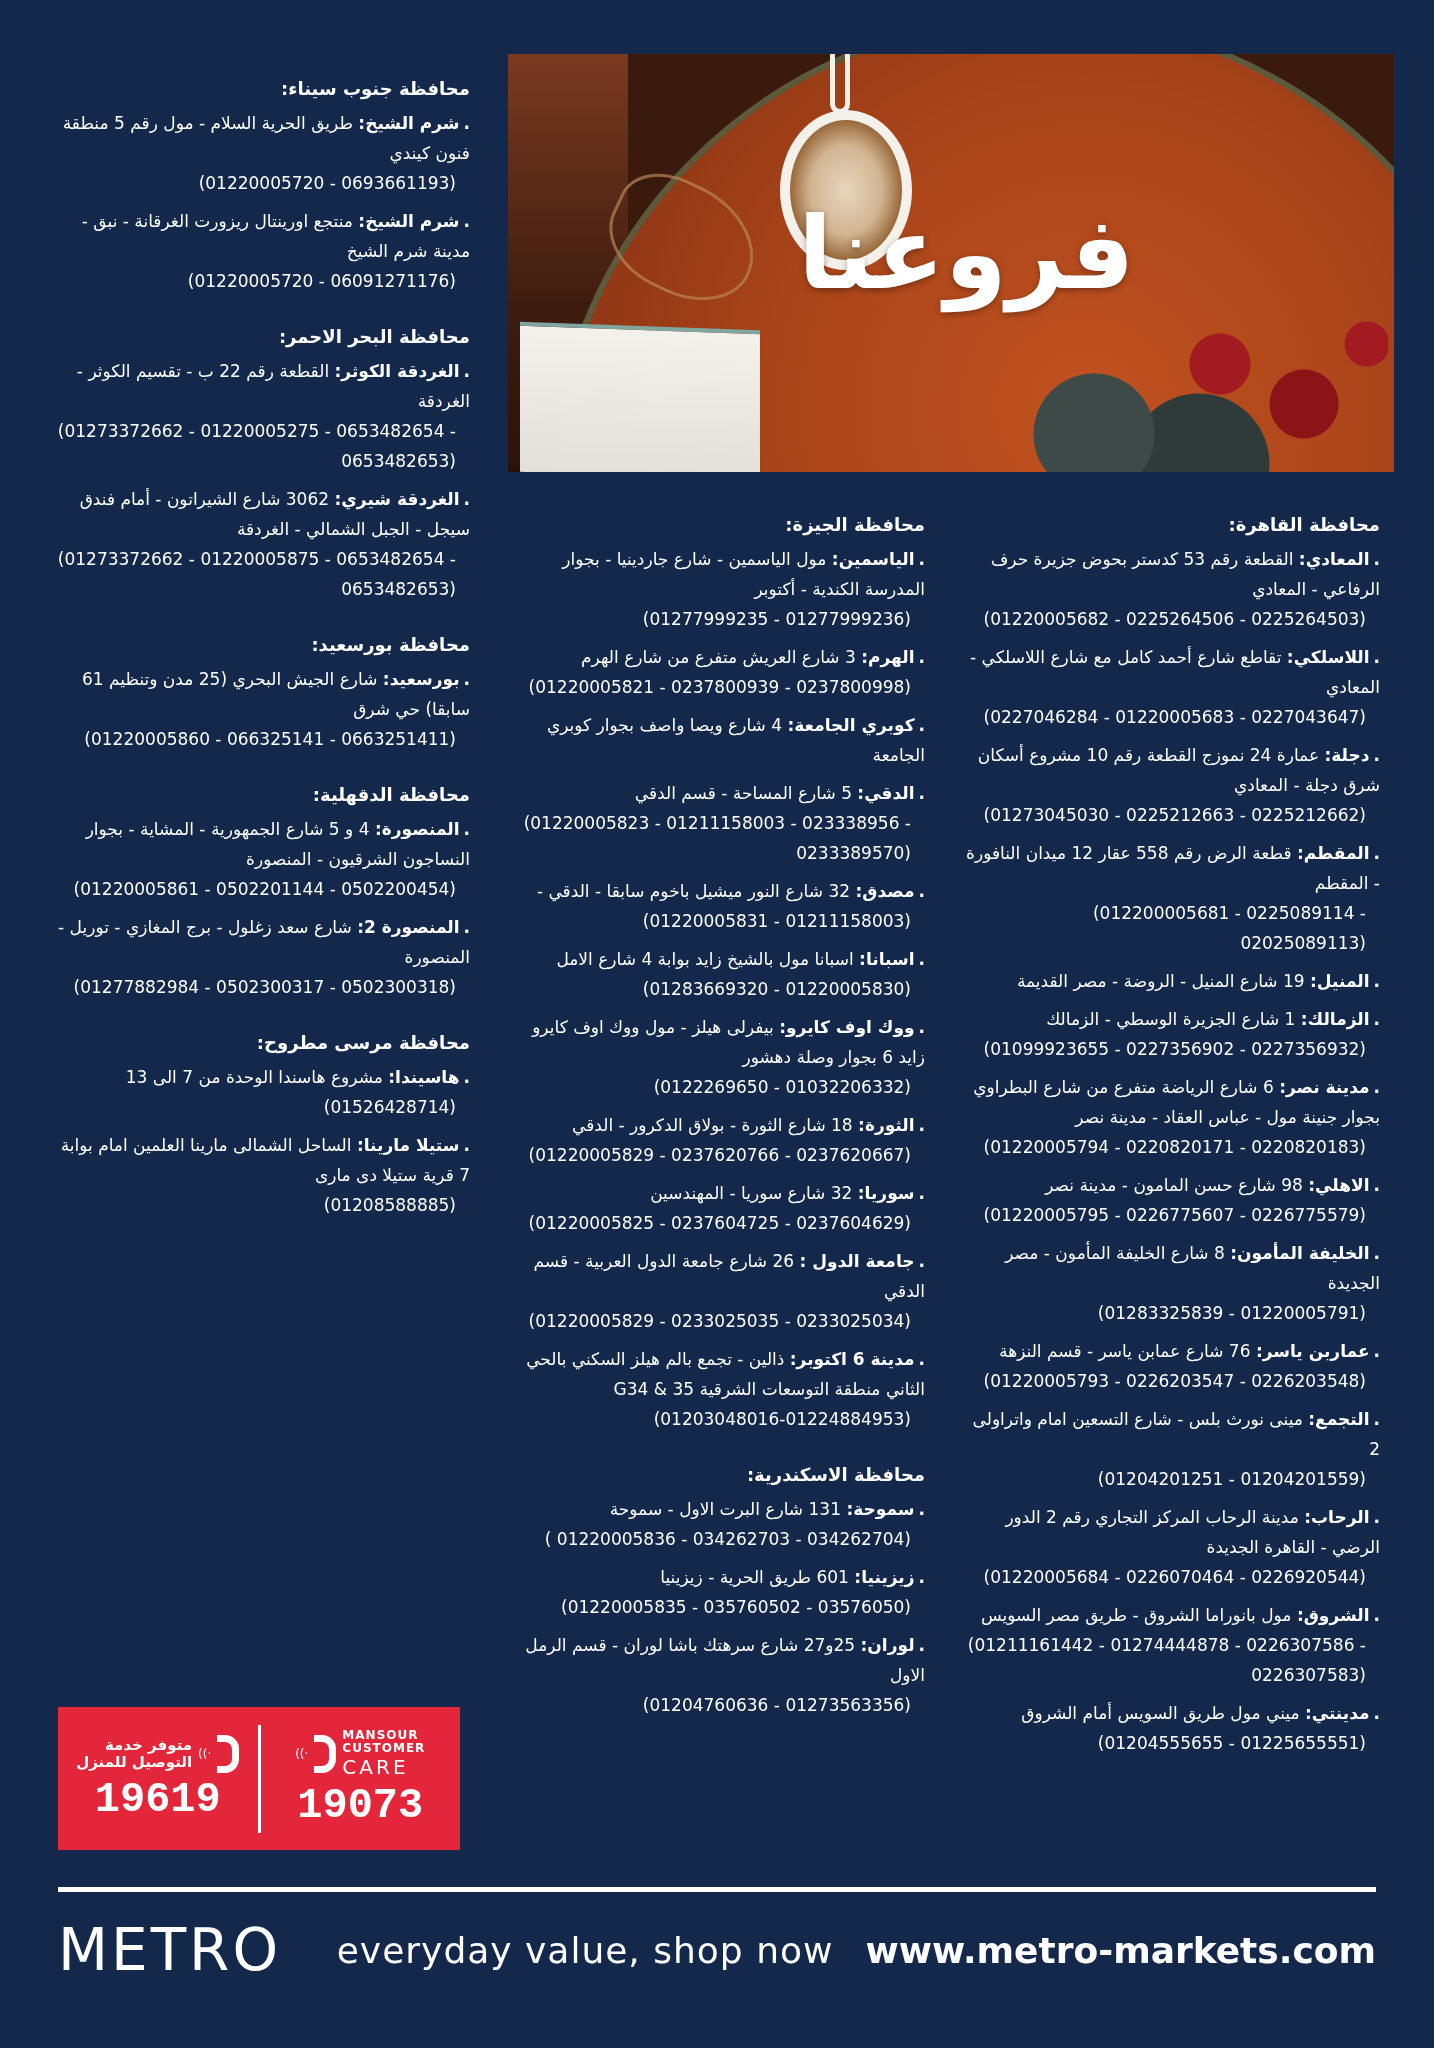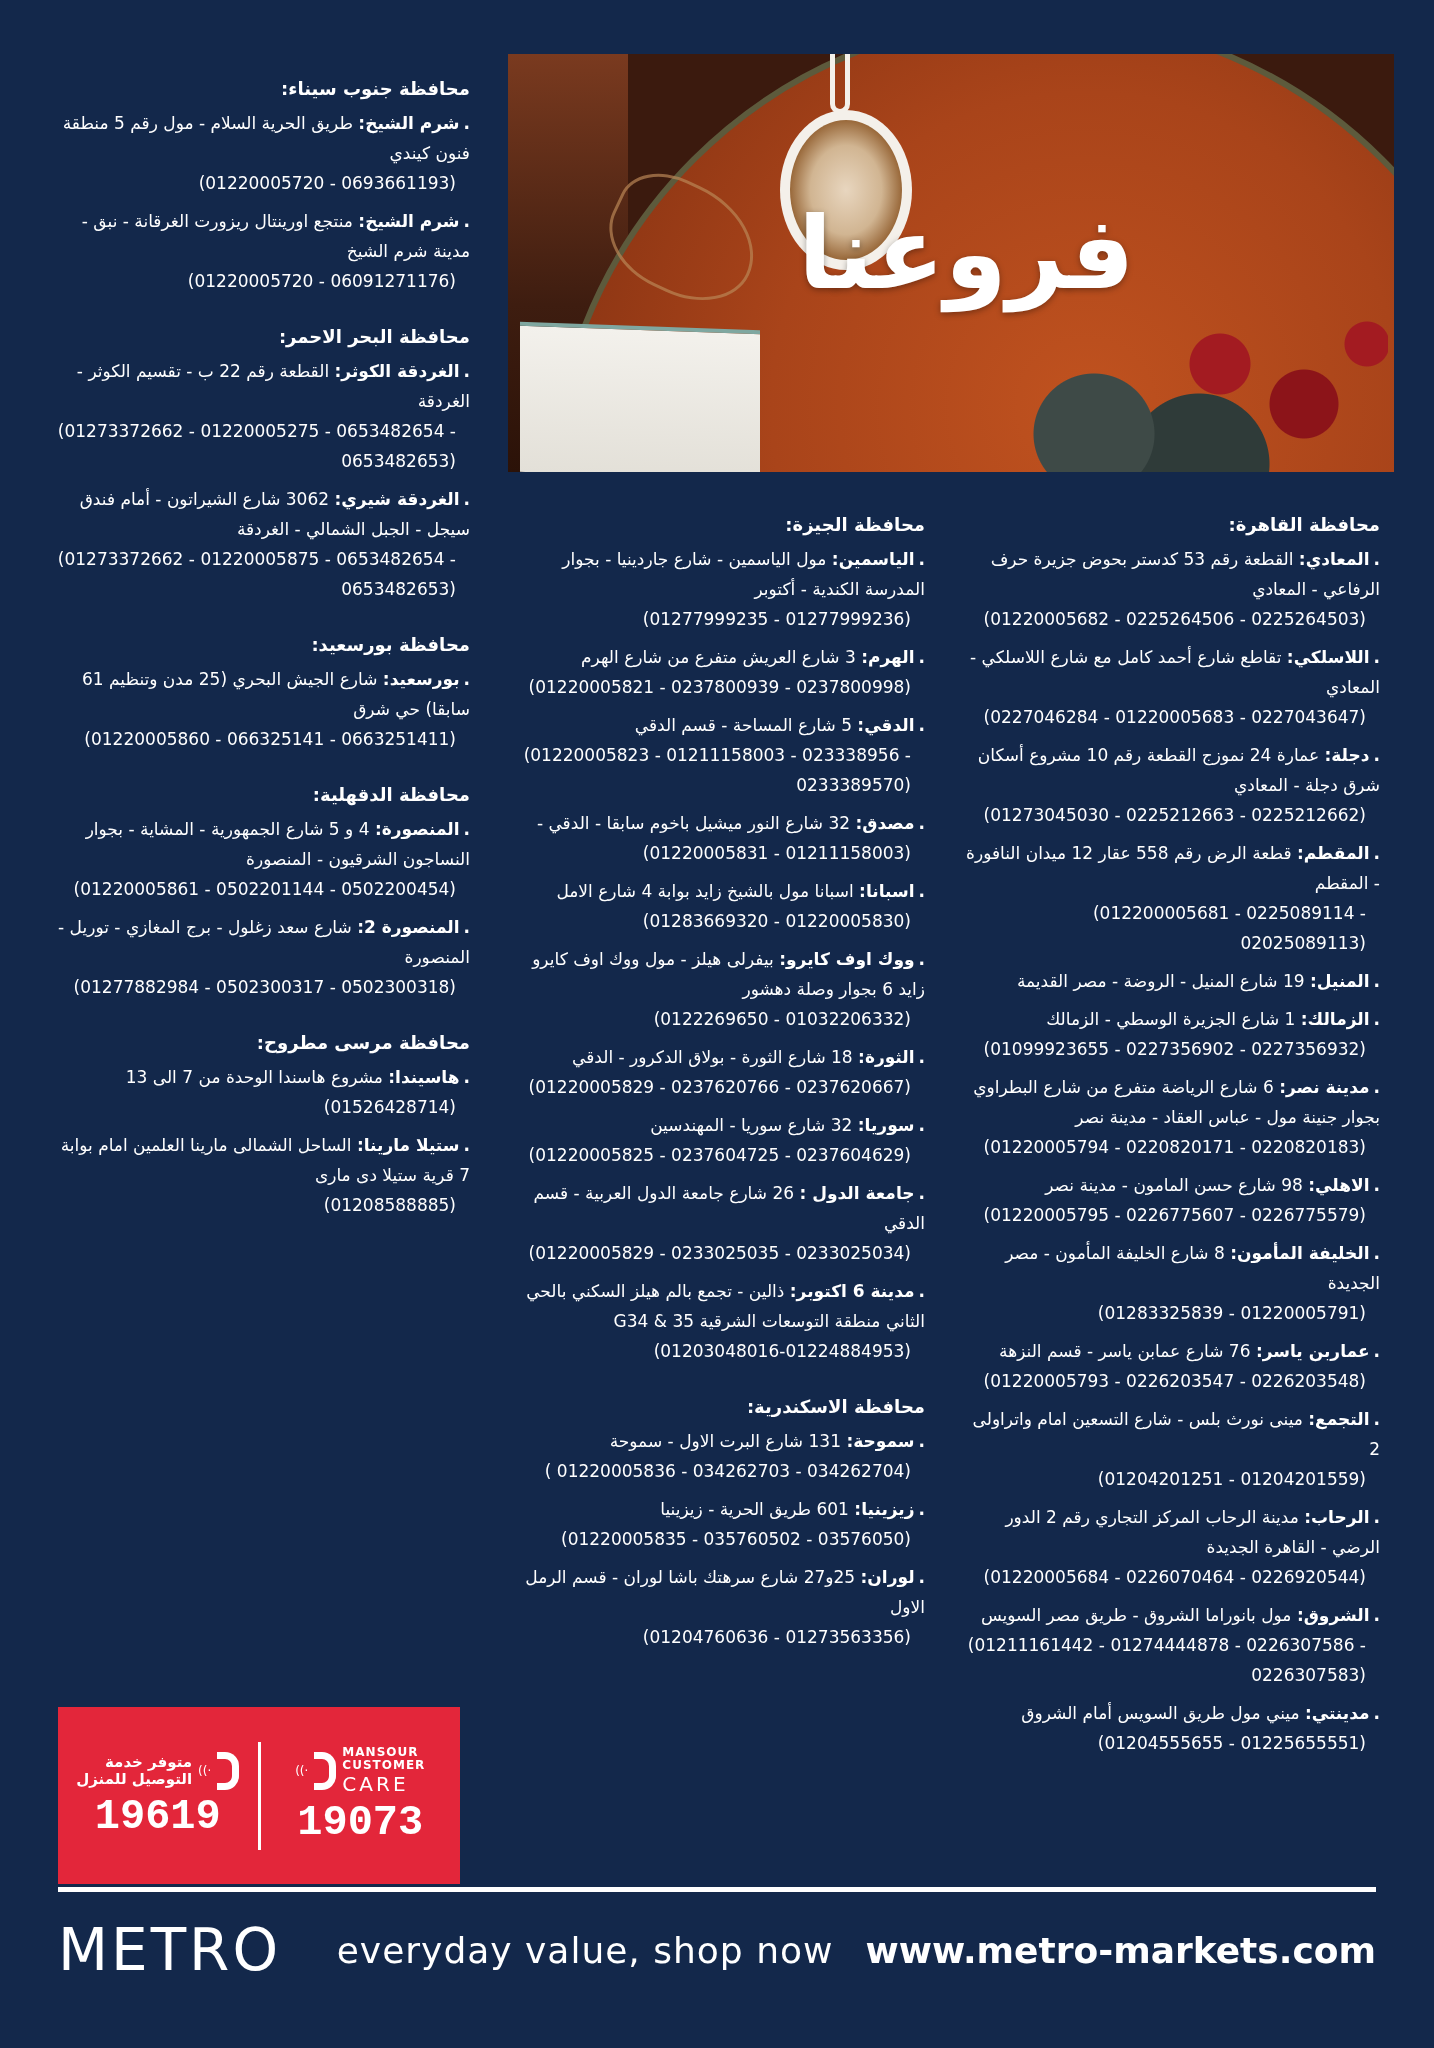--- a/index.html
+++ b/index.html
@@ -97,21 +97,21 @@
       color: #ffffff;
       direction: rtl;
       text-shadow: 0 2px 6px rgba(0,0,0,0.35);
       line-height: 1;
     }
 
     
     .hotline {
       position: absolute;
       left: 58px; top: 1707px;
-      width: 402px; height: 177px;
+      width: 402px; height: 143px;
       background: #e3263a;
       display: flex; align-items: center;
     }
     .hotline .half {
       flex: 1; height: 100%;
       display: flex; flex-direction: column; align-items: center; justify-content: center;
     }
     .hotline .divider { width: 3px; height: 108px; background: #ffffff; }
     .hotline .top-row { display: flex; align-items: center; gap: 6px; }
     .hotline .phone-icon {
@@ -181,20 +181,21 @@
       <div class="branch"><span class="bullet">.</span><span class="name">الشروق:</span> <span class="addr">مول بانوراما الشروق - طريق مصر السويس</span> <span class="phones">(01211161442 - 01274444878 - 0226307586 - 0226307583)</span></div>
       <div class="branch"><span class="bullet">.</span><span class="name">مدينتي:</span> <span class="addr">ميني مول طريق السويس أمام الشروق</span> <span class="phones">(01204555655 - 01225655551)</span></div>
     </div>
   </div>
 
 <div class="col col-mid" id="col-mid">
     <div class="gov-block">
       <div class="gov-title">محافظة الجيزة:</div>
       <div class="branch"><span class="bullet">.</span><span class="name">الياسمين:</span> <span class="addr">مول الياسمين - شارع جاردينيا - بجوار المدرسة الكندية - أكتوبر</span> <span class="phones">(01277999235 - 01277999236)</span></div>
       <div class="branch"><span class="bullet">.</span><span class="name">الهرم:</span> <span class="addr">3 شارع العريش متفرع من شارع الهرم</span> <span class="phones">(01220005821 - 0237800939 - 0237800998)</span></div>
+      <div class="branch"><span class="bullet">.</span><span class="name">كوبري الجامعة:</span> <span class="addr">4 شارع ويصا واصف بجوار كوبري الجامعة</span> <span class="phones"></span></div>
       <div class="branch"><span class="bullet">.</span><span class="name">الدقي:</span> <span class="addr">5 شارع المساحة - قسم الدقي</span> <span class="phones">(01220005823 - 01211158003 - 023338956 - 0233389570)</span></div>
       <div class="branch"><span class="bullet">.</span><span class="name">مصدق:</span> <span class="addr">32 شارع النور ميشيل باخوم سابقا - الدقي -</span> <span class="phones">(01220005831 - 01211158003)</span></div>
       <div class="branch"><span class="bullet">.</span><span class="name">اسبانا:</span> <span class="addr">اسبانا مول بالشيخ زايد بوابة 4 شارع الامل</span> <span class="phones">(01283669320 - 01220005830)</span></div>
       <div class="branch"><span class="bullet">.</span><span class="name">ووك اوف كايرو:</span> <span class="addr">بيفرلى هيلز - مول ووك اوف كايرو زايد 6 بجوار وصلة دهشور</span> <span class="phones">(0122269650 - 01032206332)</span></div>
       <div class="branch"><span class="bullet">.</span><span class="name">الثورة:</span> <span class="addr">18 شارع الثورة - بولاق الدكرور - الدقي</span> <span class="phones">(01220005829 - 0237620766 - 0237620667)</span></div>
       <div class="branch"><span class="bullet">.</span><span class="name">سوريا:</span> <span class="addr">32 شارع سوريا - المهندسين</span> <span class="phones">(01220005825 - 0237604725 - 0237604629)</span></div>
       <div class="branch"><span class="bullet">.</span><span class="name">جامعة الدول :</span> <span class="addr">26 شارع جامعة الدول العربية - قسم الدقي</span> <span class="phones">(01220005829 - 0233025035 - 0233025034)</span></div>
       <div class="branch"><span class="bullet">.</span><span class="name">مدينة 6 اكتوبر:</span> <span class="addr">ذالين - تجمع بالم هيلز السكني بالحي الثاني منطقة التوسعات الشرقية G34 &amp; 35</span> <span class="phones">(01203048016-01224884953)</span></div>
     </div>
     <div class="gov-block">

